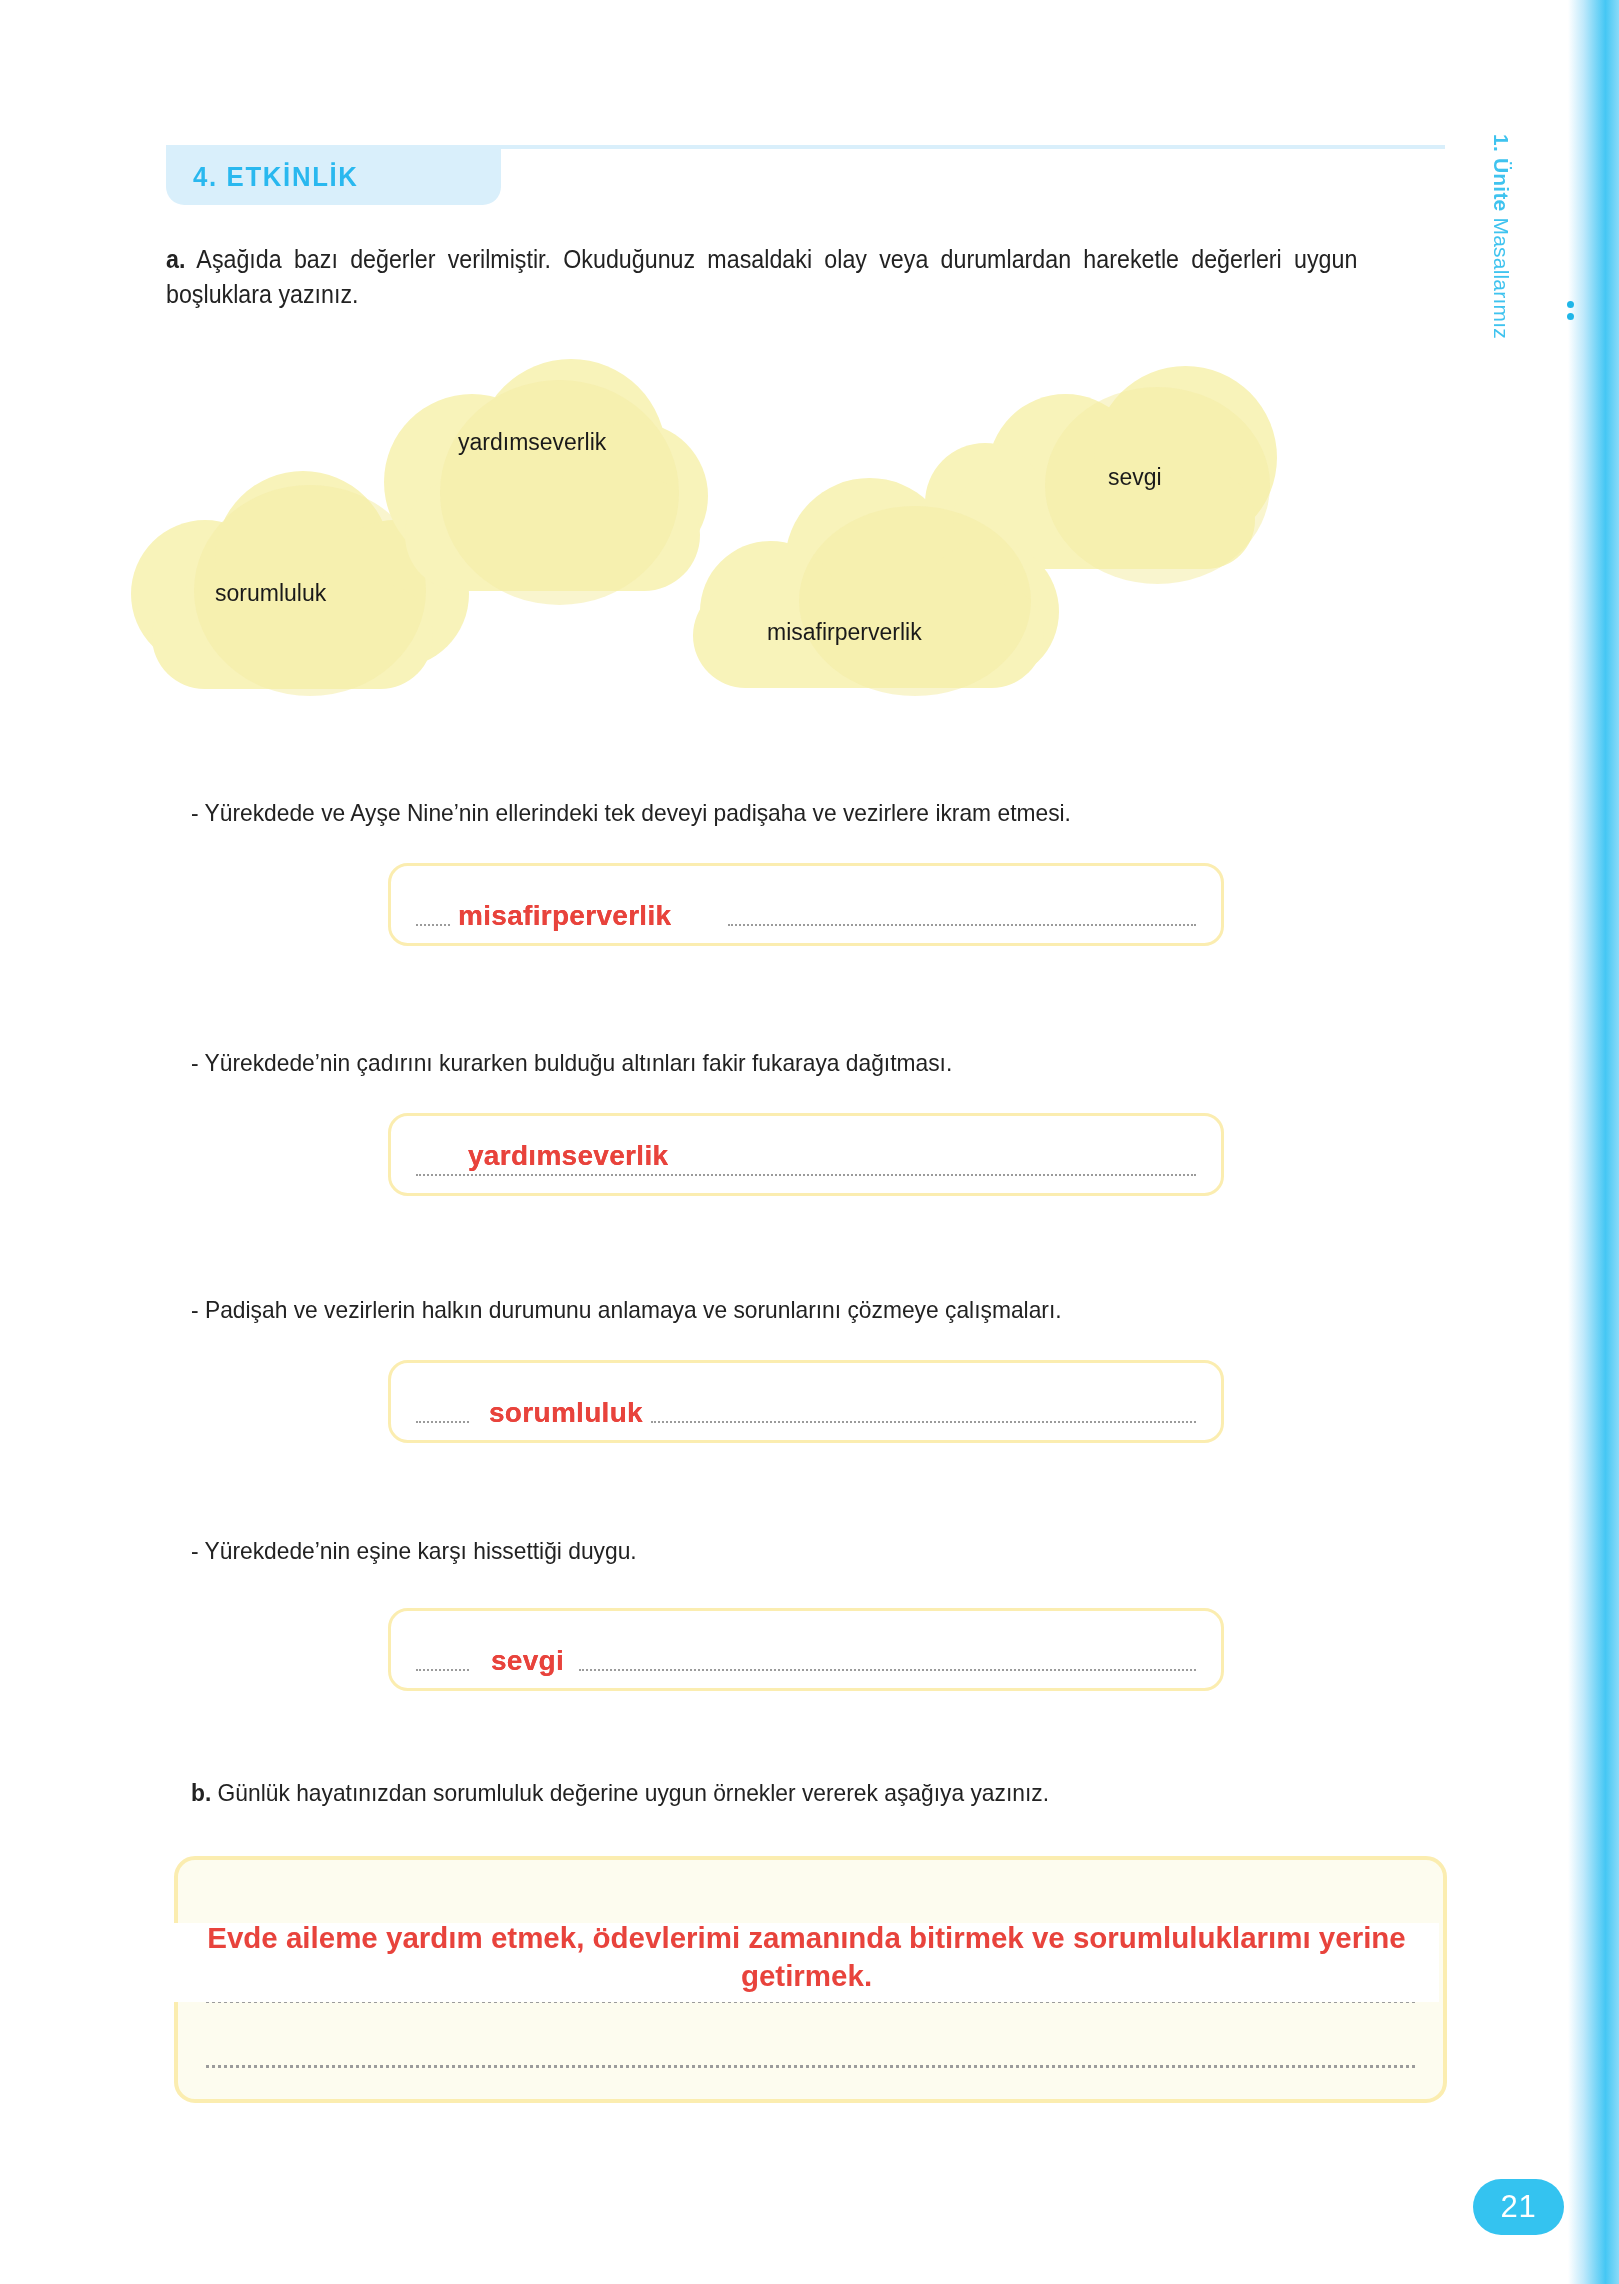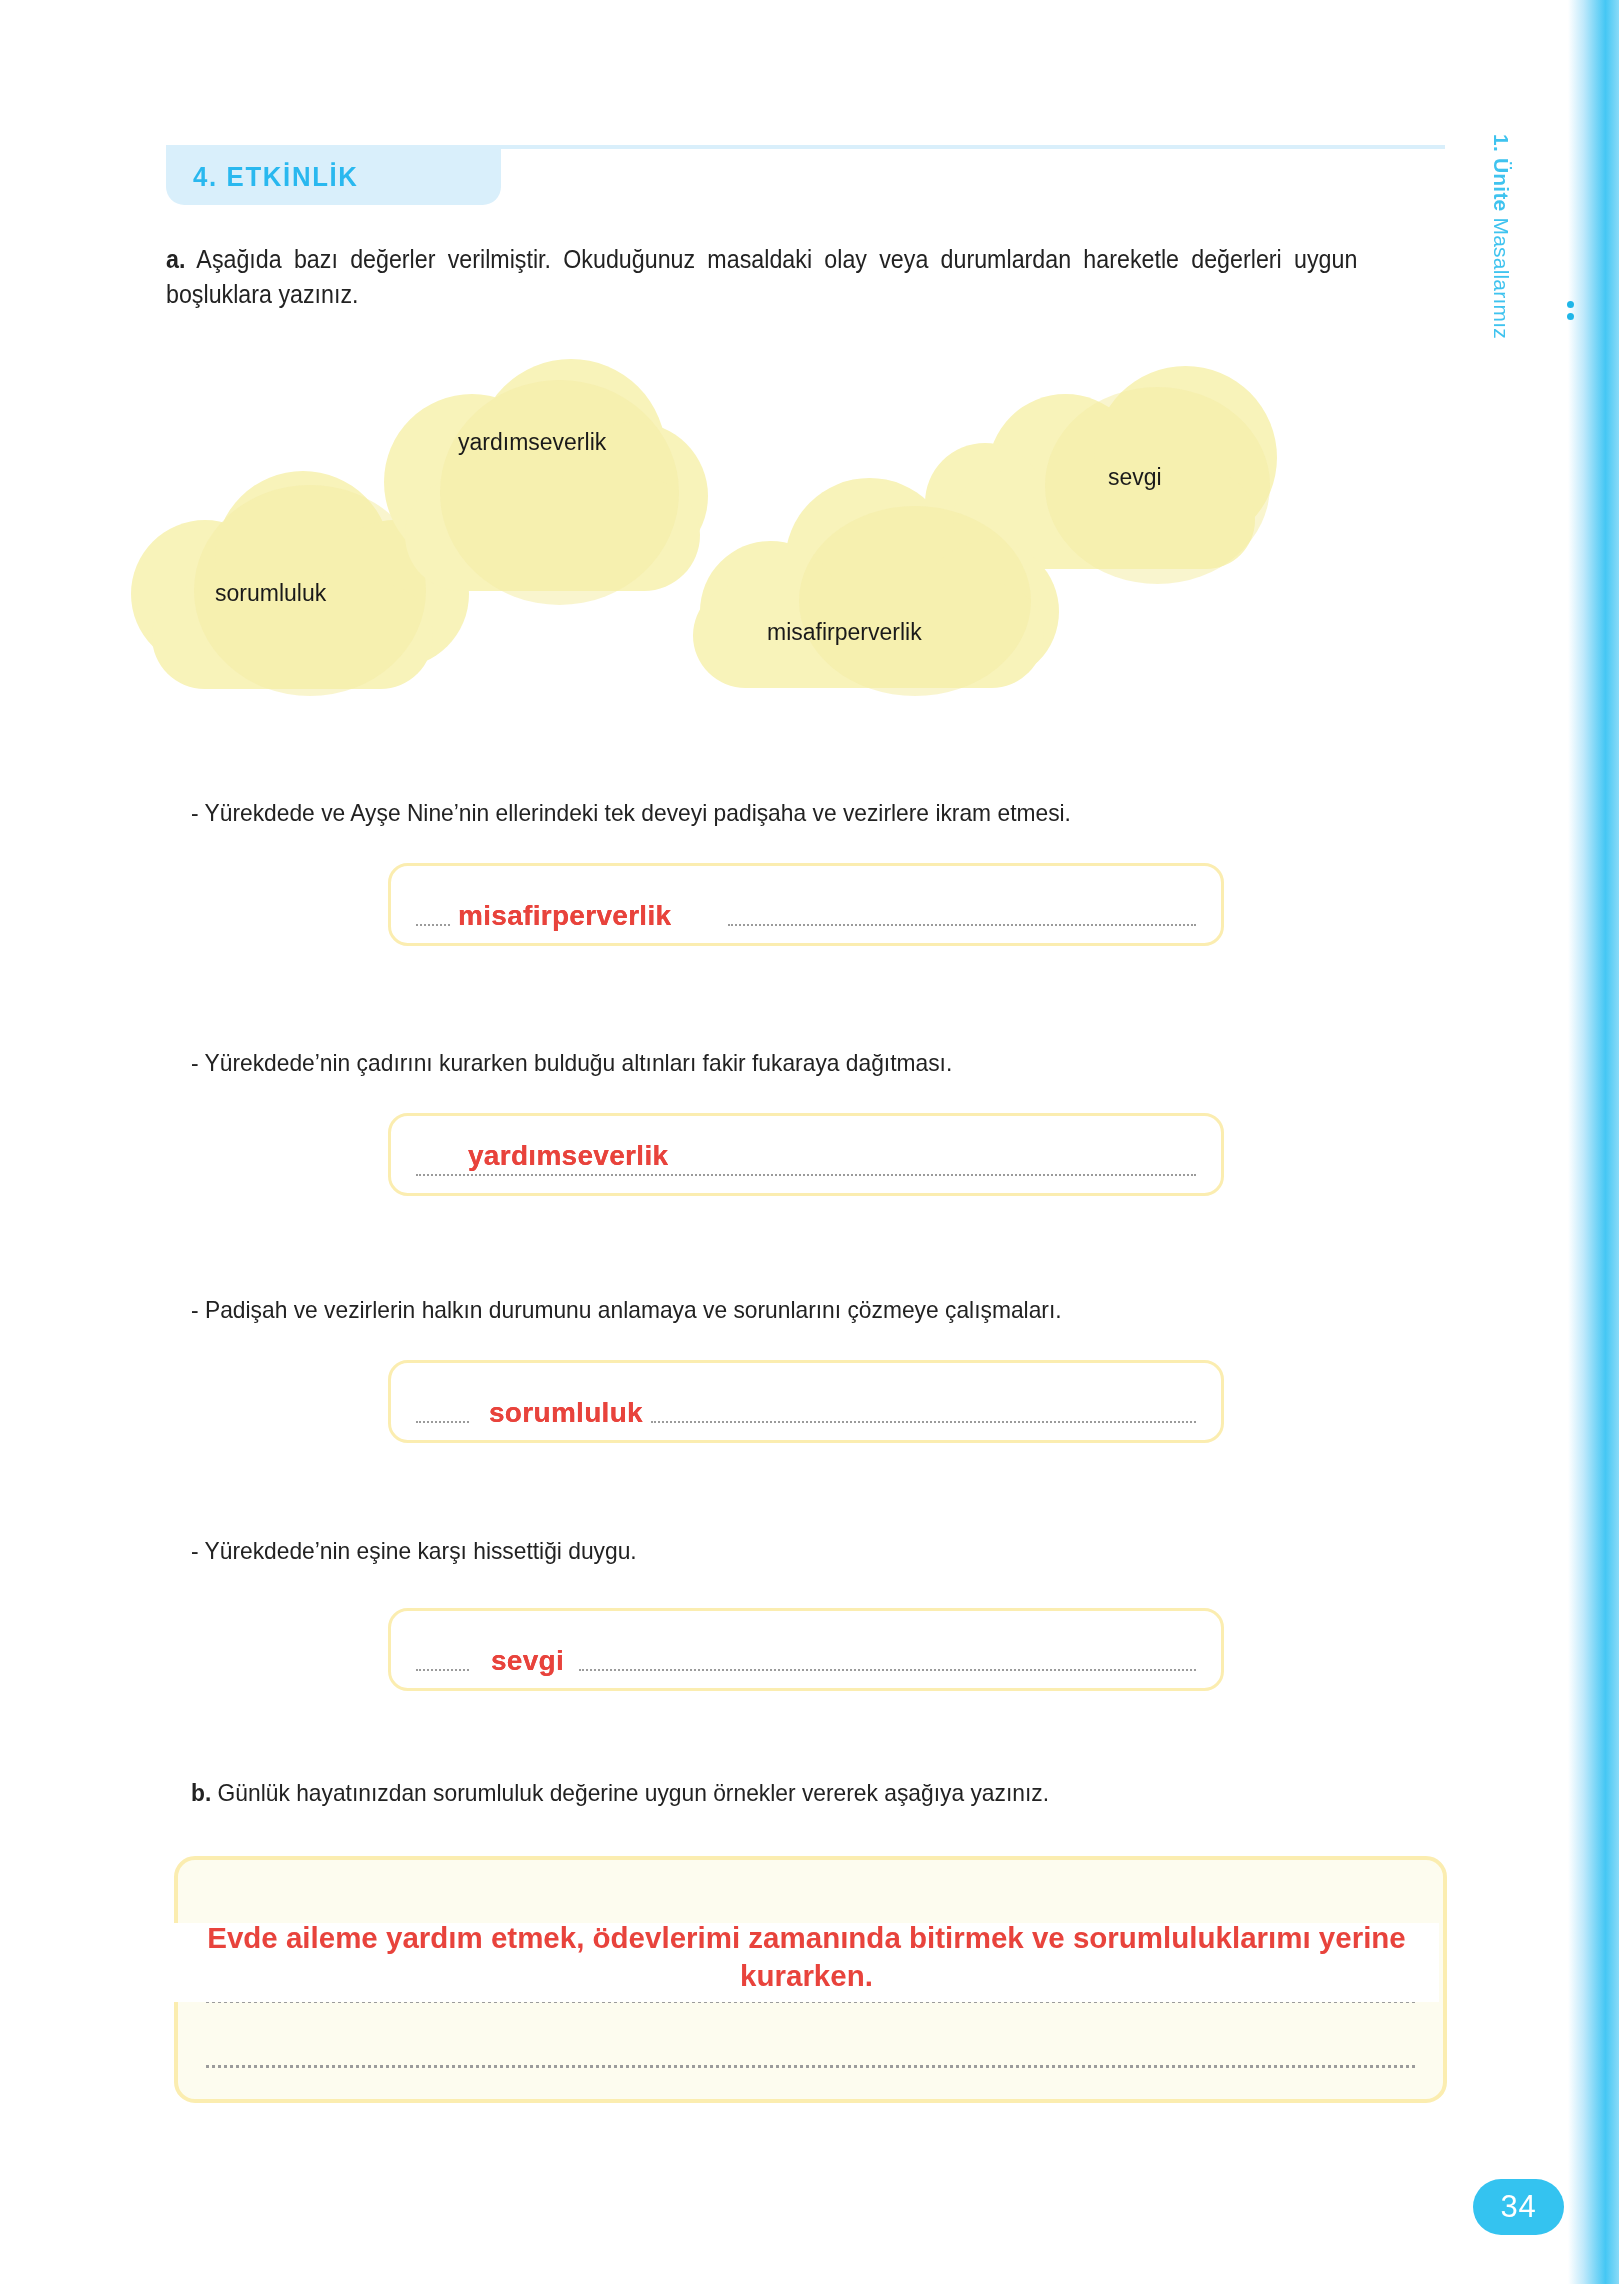--- a/index.html
+++ b/index.html
@@ -122,21 +122,21 @@
 <div class="edge-dots">
     <i></i>
     <i></i>
   </div>
 
 <div class="unit-label">
   <span class="u-bold">1. Ünite</span><span class="u-reg"> Masallarımız</span>
 </div>
 
 <div class="page-pill">
-  <span>34</span>
+  <span>21</span>
 </div>
 
 <div class="act-rule"></div>
 <div class="act-chip">
   <span>4. ETKİNLİK</span>
 </div>
 
 <div class="intro">
   <b>a.</b><span> Aşağıda bazı değerler verilmiştir. Okuduğunuz masaldaki olay veya durumlardan hareketle değerleri uygun boşluklara yazınız.</span>
 </div>
@@ -210,14 +210,14 @@
 <div class="bline">
   <b>b.</b><span> Günlük hayatınızdan sorumluluk değerine uygun örnekler vererek aşağıya yazınız.</span>
 </div>
 
 <div class="bbox">
   <div class="bdot" style="top:60px;"></div>
   <div class="bdot" style="top:137px;"></div>
   <div class="bdot" style="top:202px;"></div>
 </div>
 <div class="bans-mask"></div>
-<div class="bans">Evde aileme yardım etmek, ödevlerimi zamanında bitirmek ve sorumluluklarımı yerine kurarken.</div>
+<div class="bans">Evde aileme yardım etmek, ödevlerimi zamanında bitirmek ve sorumluluklarımı yerine getirmek.</div>
 
 
 </body></html>

